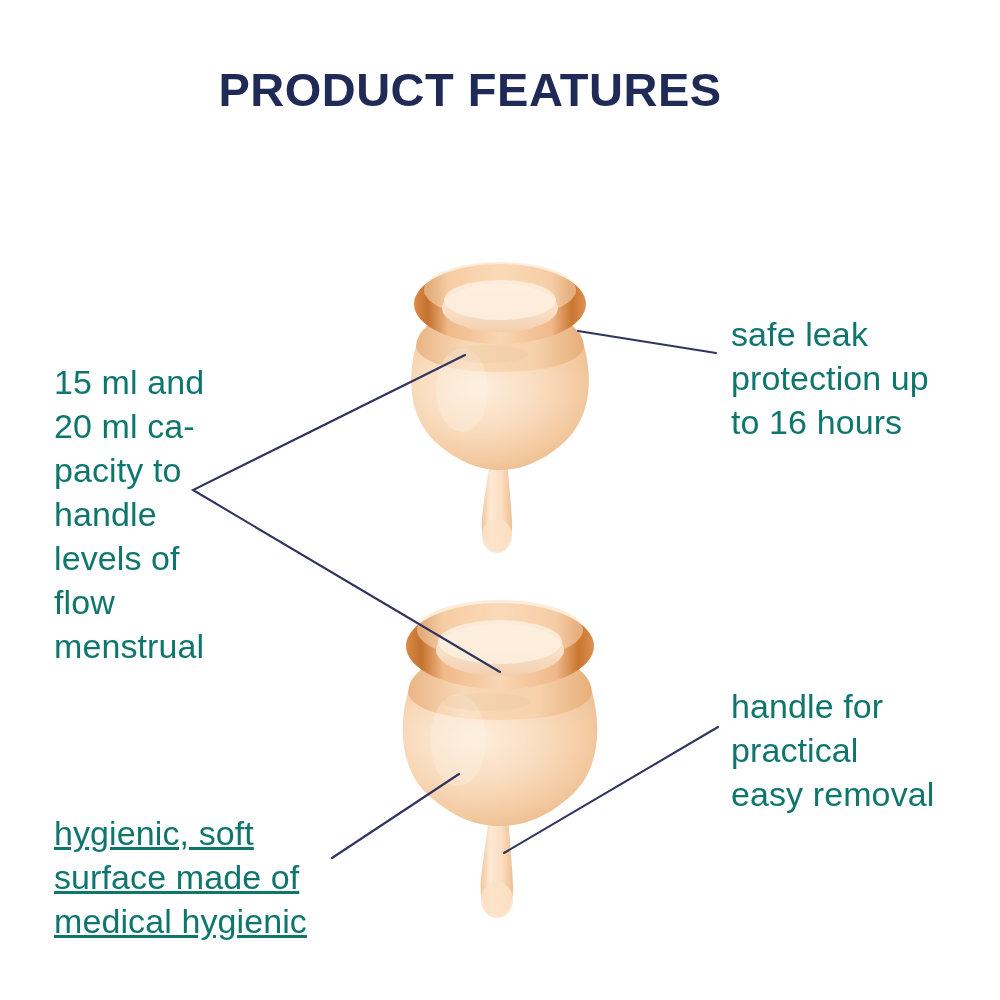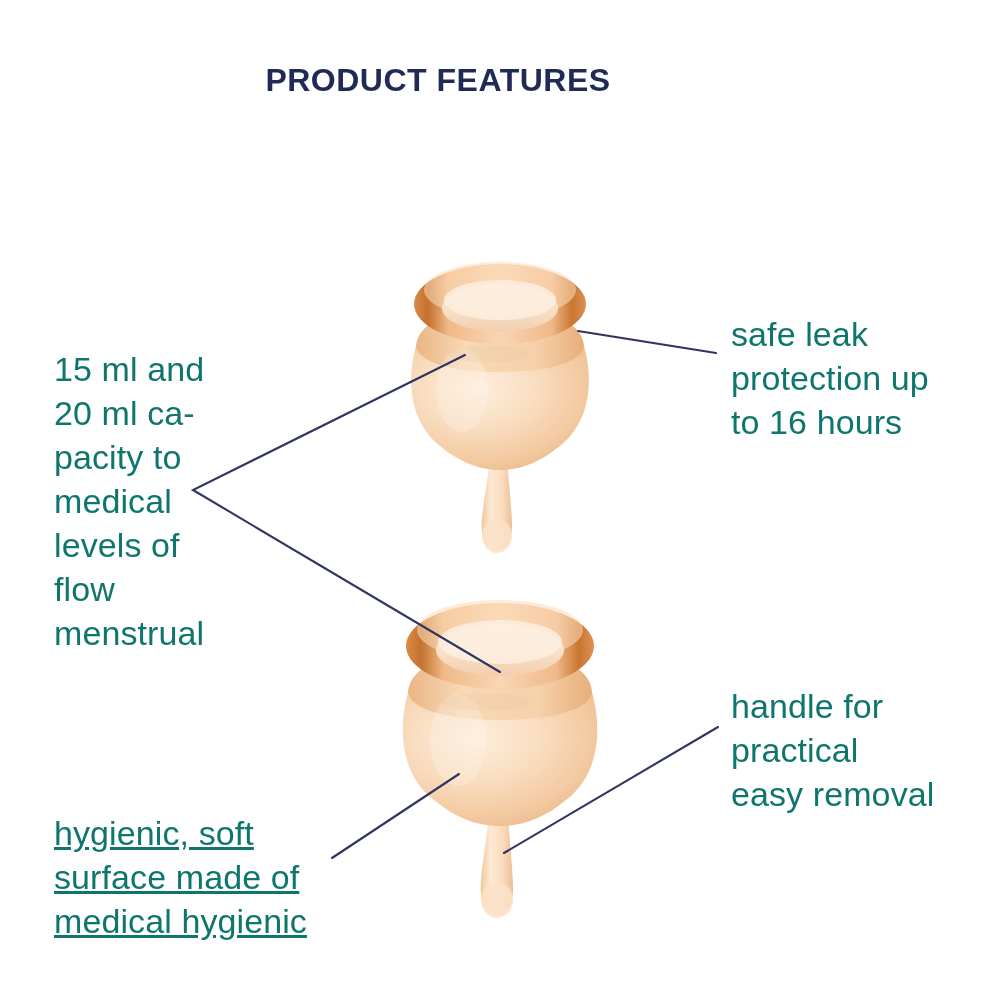--- a/index.html
+++ b/index.html
@@ -21,40 +21,41 @@
 
   
   #page-title {
     position: absolute;
     top: 62px;
     left: 0;
     width: 876px;
     text-align: center;
     font-family: "Liberation Sans", sans-serif;
     font-weight: bold;
-    font-size: 32px;
+    font-size: 47px;
     letter-spacing: 0.5px;
     color: #1f2a56;
     white-space: nowrap;
+    padding-left: 32px;
   }
 
   
   .label {
     position: absolute;
     color: #0f766e;
     font-family: "Liberation Sans", sans-serif;
     font-weight: 400;
     font-size: 34px;
     line-height: 44px;
     letter-spacing: 0.1px;
     margin-top: 20px;
   }
   .label .line { display: block; white-space: nowrap; }
 
-  #label-capacity      { left: 54px;  top: 327px; }
+  #label-capacity      { left: 54px;  top: 340px; }
   #label-leak          { left: 731px; top: 292px; }
   #label-handle        { left: 731px; top: 664px; }
   #label-silicone      { left: 54px;  top: 791px; text-decoration: underline; }
 
   
   #leader-lines {
     position: absolute;
     left: 0; top: 0;
     width: 1000px;
     height: 1000px;
@@ -212,21 +213,21 @@
       <line x1="504" y1="853" x2="718" y2="727"></line>
 
       <line x1="332" y1="858" x2="459" y2="774"></line>
     </g>
   </svg>
 
   <div class="label" id="label-capacity">
     <span class="line">15 ml and</span>
     <span class="line">20 ml ca-</span>
     <span class="line">pacity to</span>
-    <span class="line">medical</span>
+    <span class="line">handle</span>
     <span class="line">levels of</span>
     <span class="line">flow</span>
     <span class="line">menstrual</span>
   </div>
 
   <div class="label" id="label-leak">
     <span class="line">safe leak</span>
     <span class="line">protection up</span>
     <span class="line">to 16 hours</span>
   </div>

